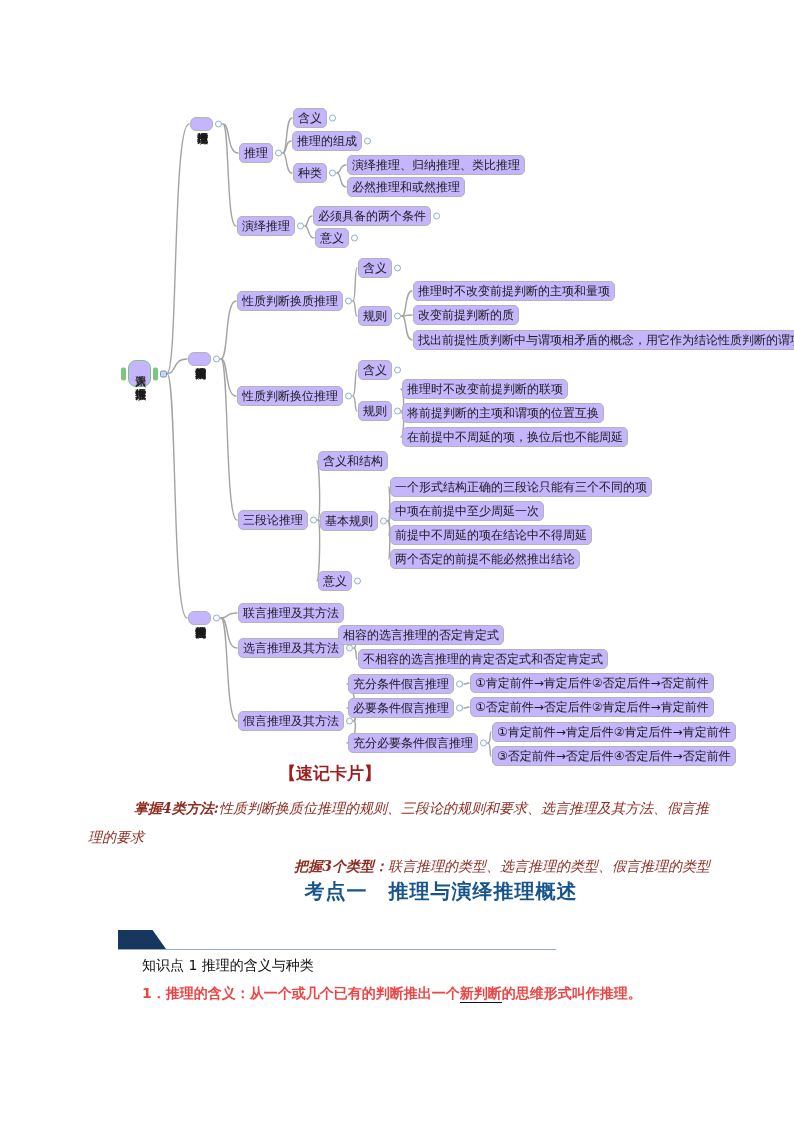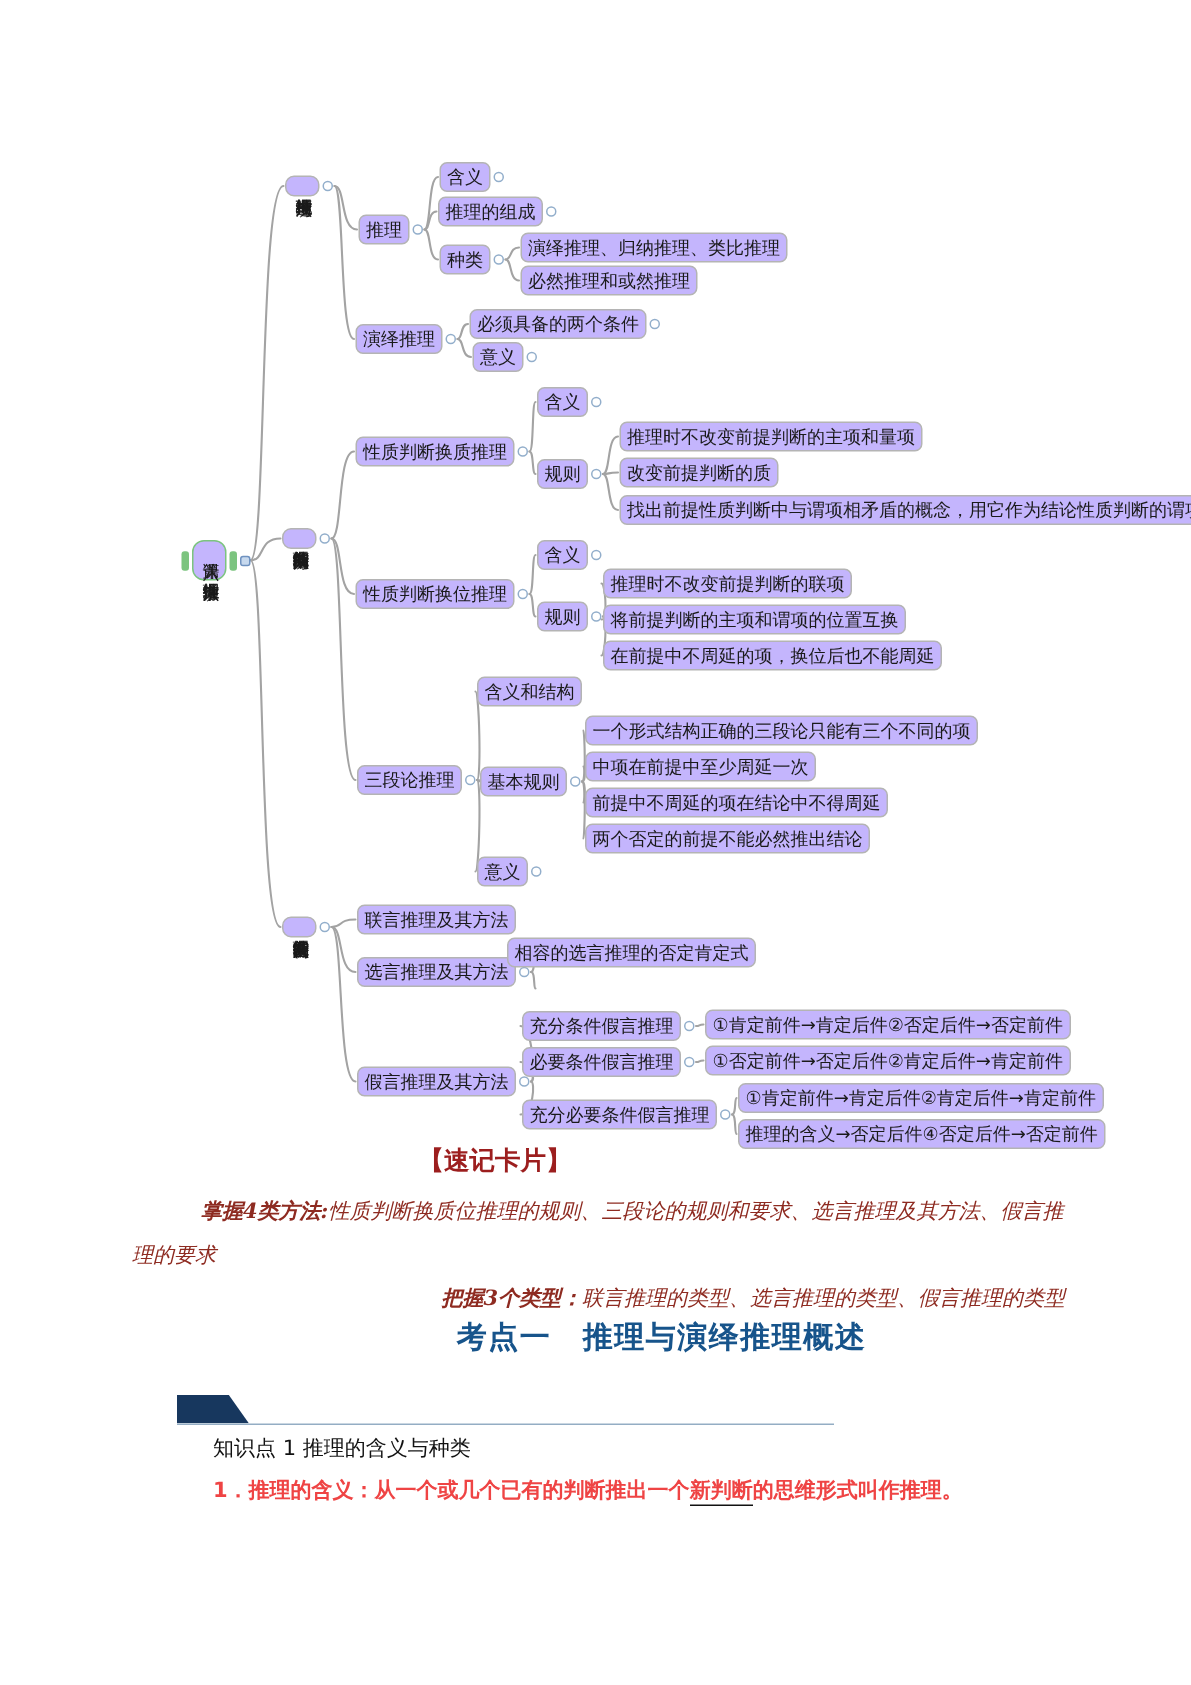--- a/index.html
+++ b/index.html
@@ -244,20 +244,23 @@
     <div class="node" id="b2c0" style="left:238px;top:603px">
       <span>联言推理及其方法</span>
     </div>
     <div class="node" id="b2c1" style="left:238px;top:638px">
       <span>选言推理及其方法</span>
       <span class="handle"></span>
     </div>
     <div class="node" id="b2c1c0" style="left:338px;top:625px">
       <span>相容的选言推理的否定肯定式</span>
     </div>
+    <div class="node" id="b2c1c1" style="left:358px;top:649px">
+      <span>不相容的选言推理的肯定否定式和否定肯定式</span>
+    </div>
     <div class="node" id="b2c2" style="left:238px;top:711px">
       <span>假言推理及其方法</span>
       <span class="handle"></span>
     </div>
     <div class="node" id="b2c2c0" style="left:348px;top:674px">
       <span>充分条件假言推理</span>
       <span class="handle"></span>
     </div>
     <div class="node" id="b2c2c0c0" style="left:470px;top:673px">
       <span>①肯定前件→肯定后件②否定后件→否定前件</span>
@@ -270,21 +273,21 @@
       <span>①否定前件→否定后件②肯定后件→肯定前件</span>
     </div>
     <div class="node" id="b2c2c2" style="left:348px;top:733px">
       <span>充分必要条件假言推理</span>
       <span class="handle"></span>
     </div>
     <div class="node" id="b2c2c2c0" style="left:492px;top:722px">
       <span>①肯定前件→肯定后件②肯定后件→肯定前件</span>
     </div>
     <div class="node" id="b2c2c2c1" style="left:492px;top:746px">
-      <span>推理的含义→否定后件④否定后件→否定前件</span>
+      <span>③否定前件→否定后件④否定后件→否定前件</span>
     </div>
   </div>
 
   <div class="memo-title">【速记卡片】</div>
   <p class="memo-line" id="memo1"><b>掌握4类方法:</b><span>性质判断换质位推理的规则、三段论的规则和要求、选言推理及其方法、假言推理的要求</span></p>
   <p class="memo-line" id="memo2"><b>把握3个类型：</b><span>联言推理的类型、选言推理的类型、假言推理的类型</span></p>
 
   <div class="kaodian-heading">考点一　推理与演绎推理概述</div>
   <div class="sub-marker"></div>
   <div class="sub-rule"></div>

